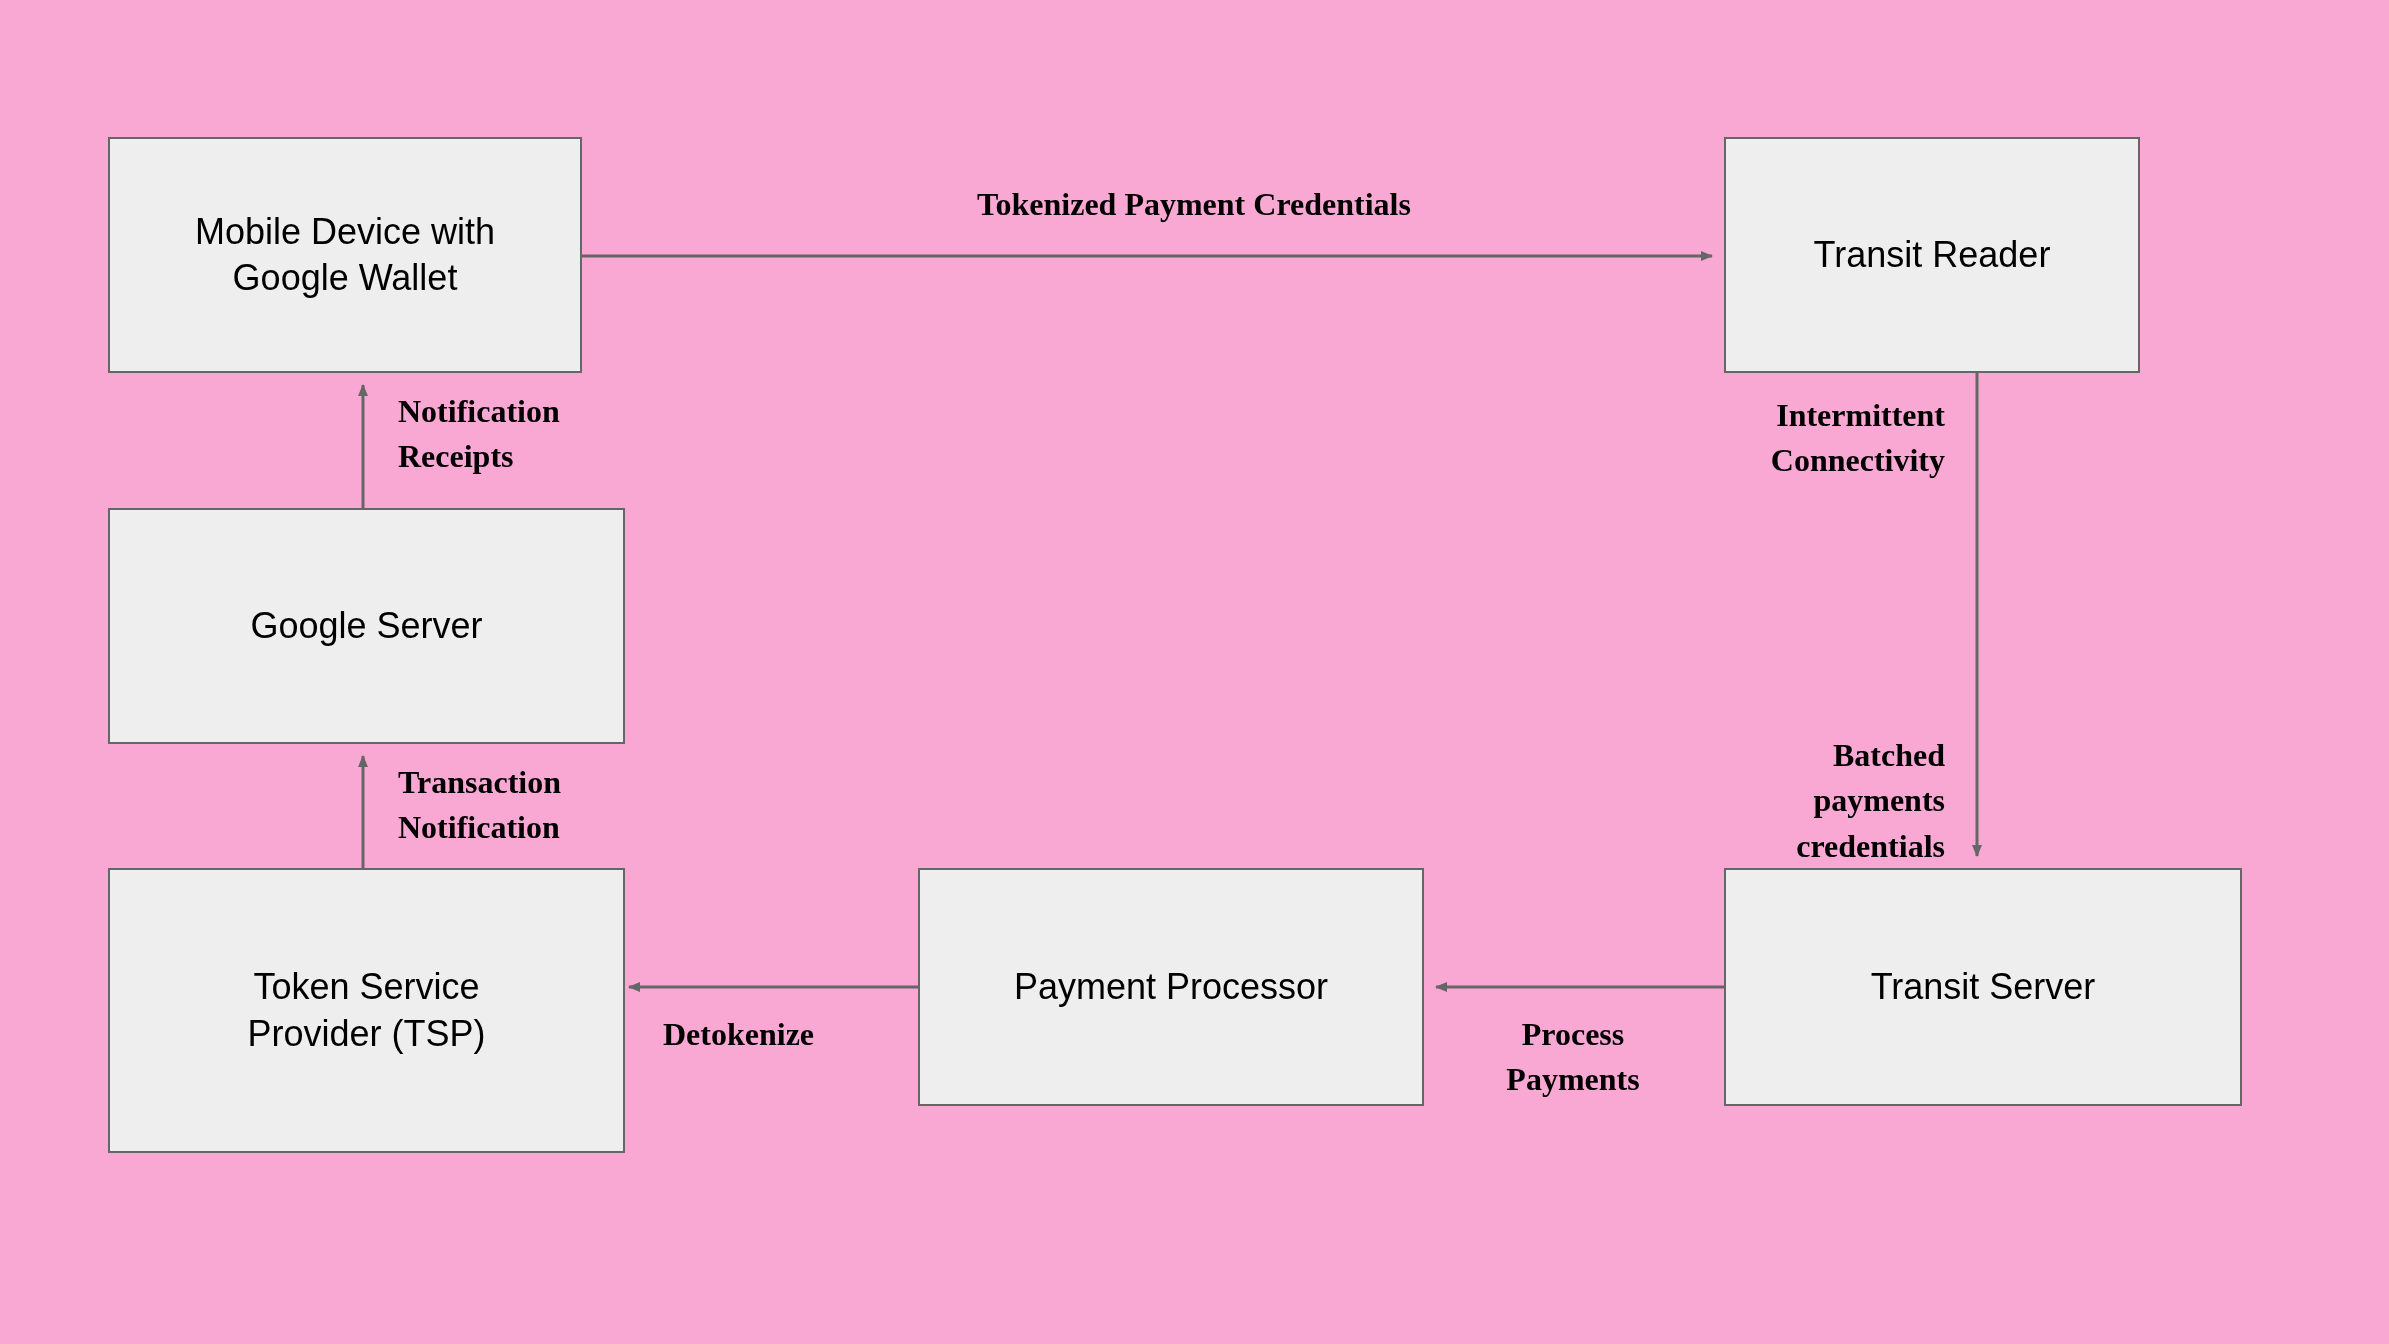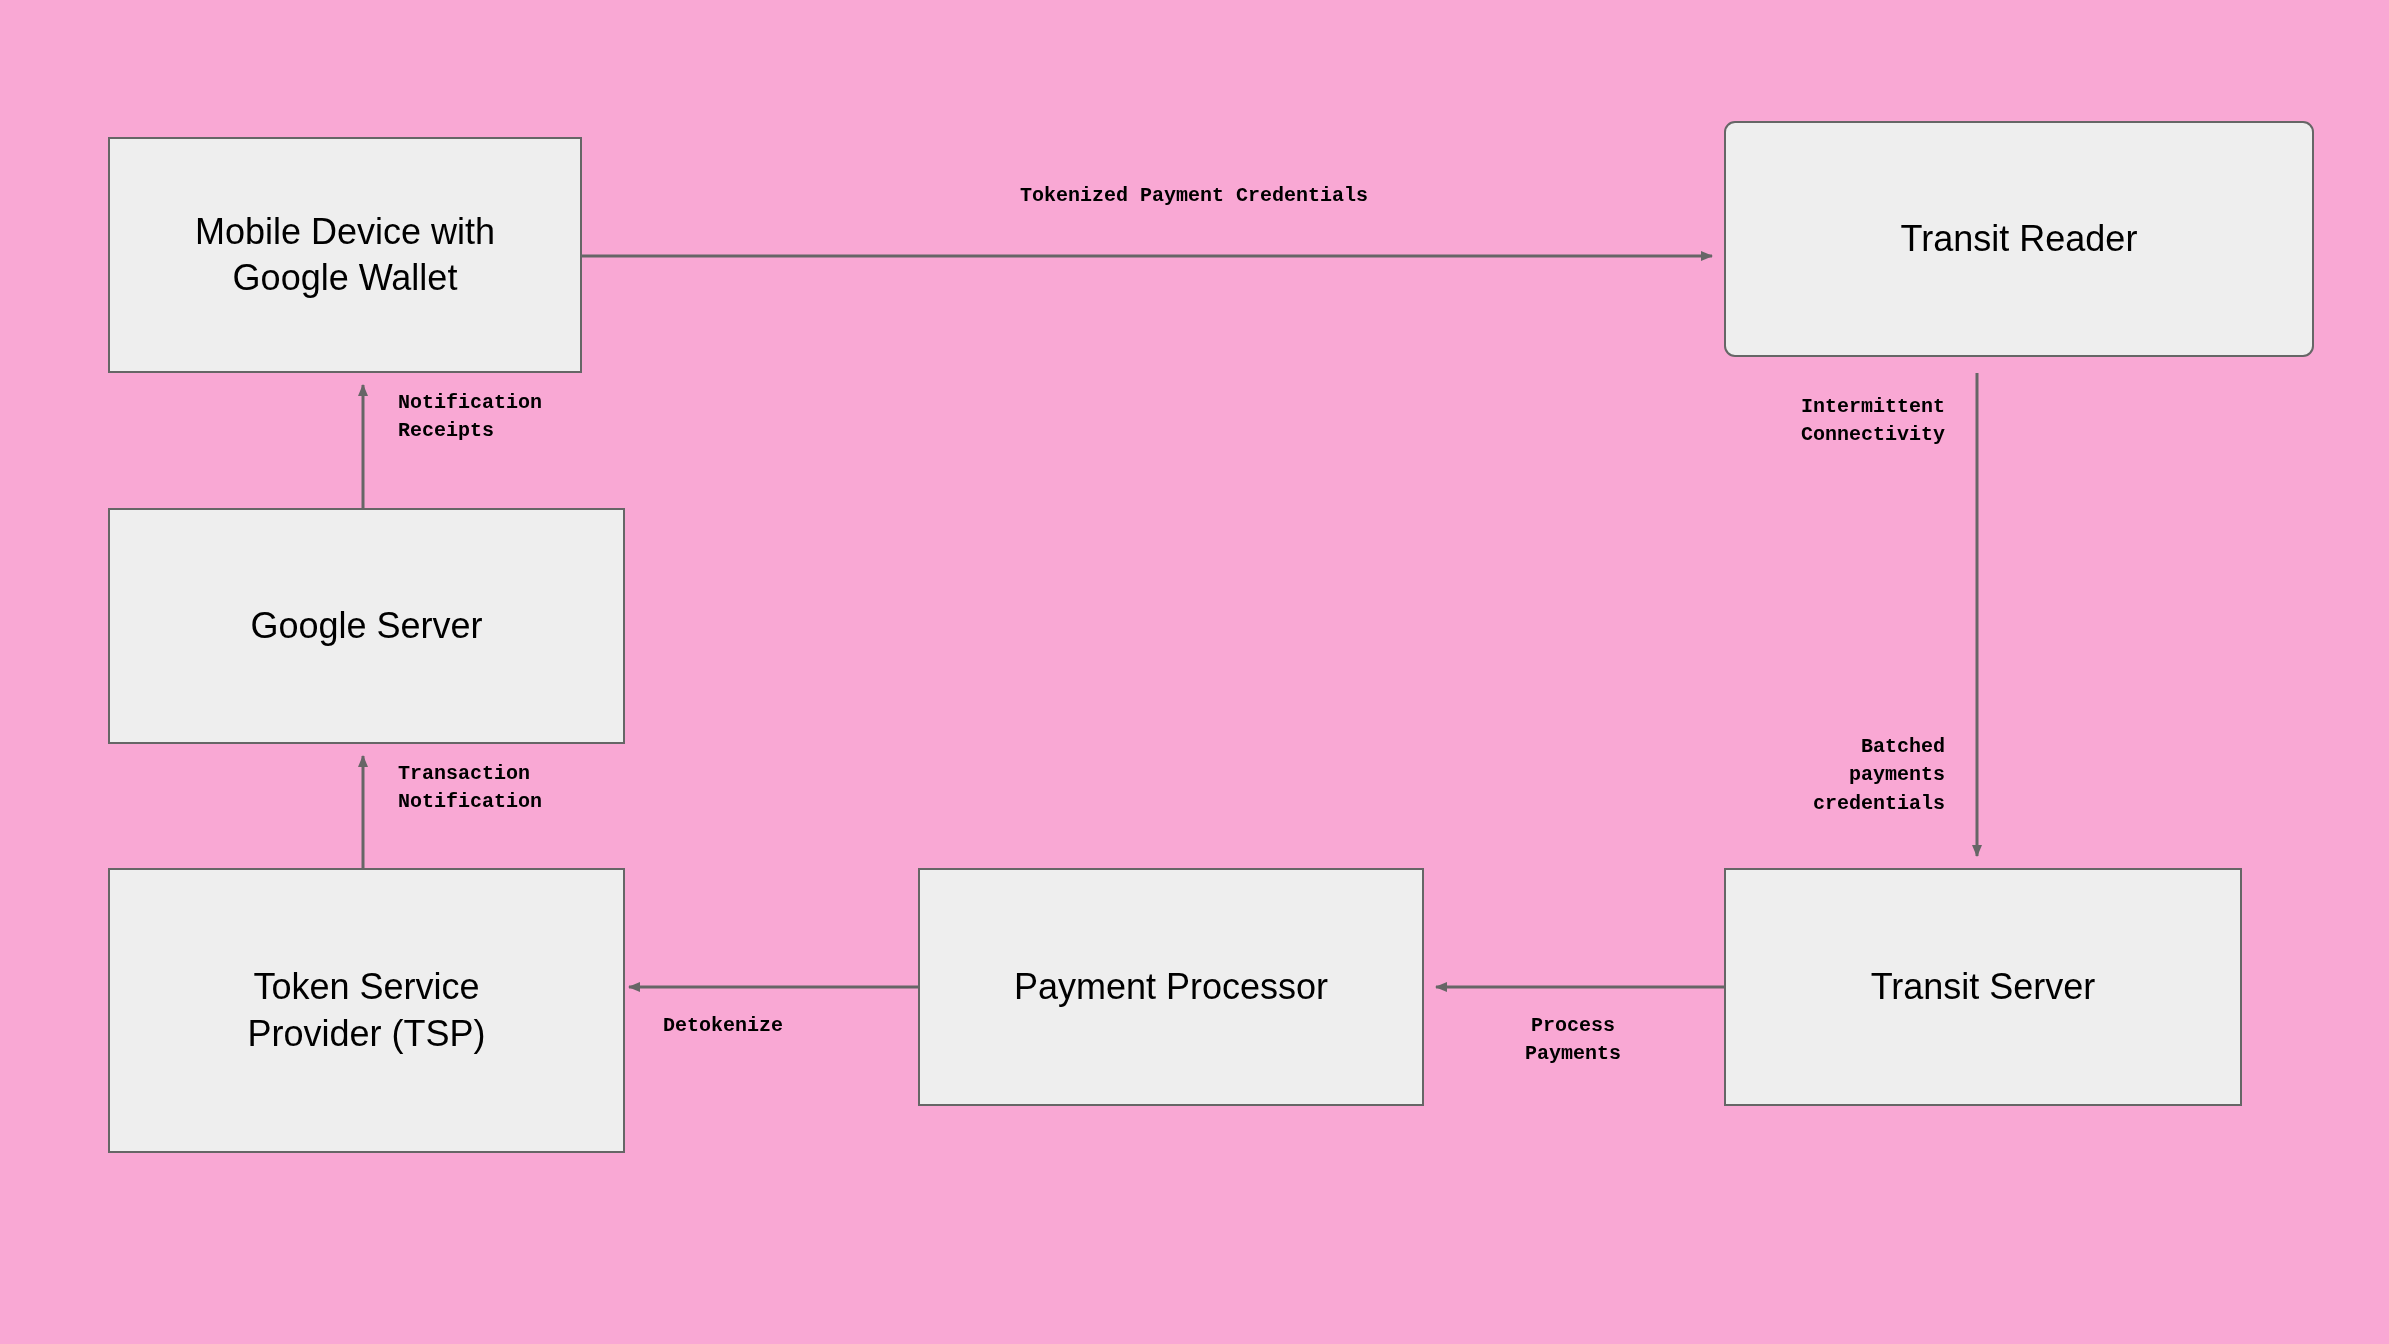--- a/index.html
+++ b/index.html
@@ -30,22 +30,22 @@
     font-family: "Liberation Sans", sans-serif;
     font-size: 36px;
     font-weight: 400;
     color: #000000;
     line-height: 1.28;
     white-space: pre-line;
     letter-spacing: 0px;
   }
   .edge-label {
     position: absolute;
-    font-family: Liberation Mono, monospace;
-    font-size: 20px;
+    font-family: Liberation Serif, serif;
+    font-size: 32px;
     font-weight: bold;
     color: #000000;
     line-height: 1.42;
     white-space: pre-line;
     text-align: center;
   }
   .edge-label.right-align { text-align: right; }
   .edge-label.left-align  { text-align: left; }
   svg.edges {
     position: absolute;
@@ -92,21 +92,21 @@
     <g>
       <line x1="363" y1="508" x2="363" y2="385" stroke="#666666" stroke-width="3" marker-end="url(#arrowhead)"></line>
     </g>
   </svg>
 
   <div class="node" style="left:108px; top:137px; width:474px; height:236px;">
     <span class="node-label">Mobile Device with
 Google Wallet</span>
   </div>
 
-  <div class="node" style="left:1724px; top:121px; width:590px; height:236px;border-radius:11px;">
+  <div class="node" style="left:1724px; top:137px; width:416px; height:236px;">
     <span class="node-label">Transit Reader</span>
   </div>
 
   <div class="node" style="left:108px; top:508px; width:517px; height:236px;">
     <span class="node-label">Google Server</span>
   </div>
 
   <div class="node" style="left:1724px; top:868px; width:518px; height:238px;">
     <span class="node-label">Transit Server</span>
   </div>

